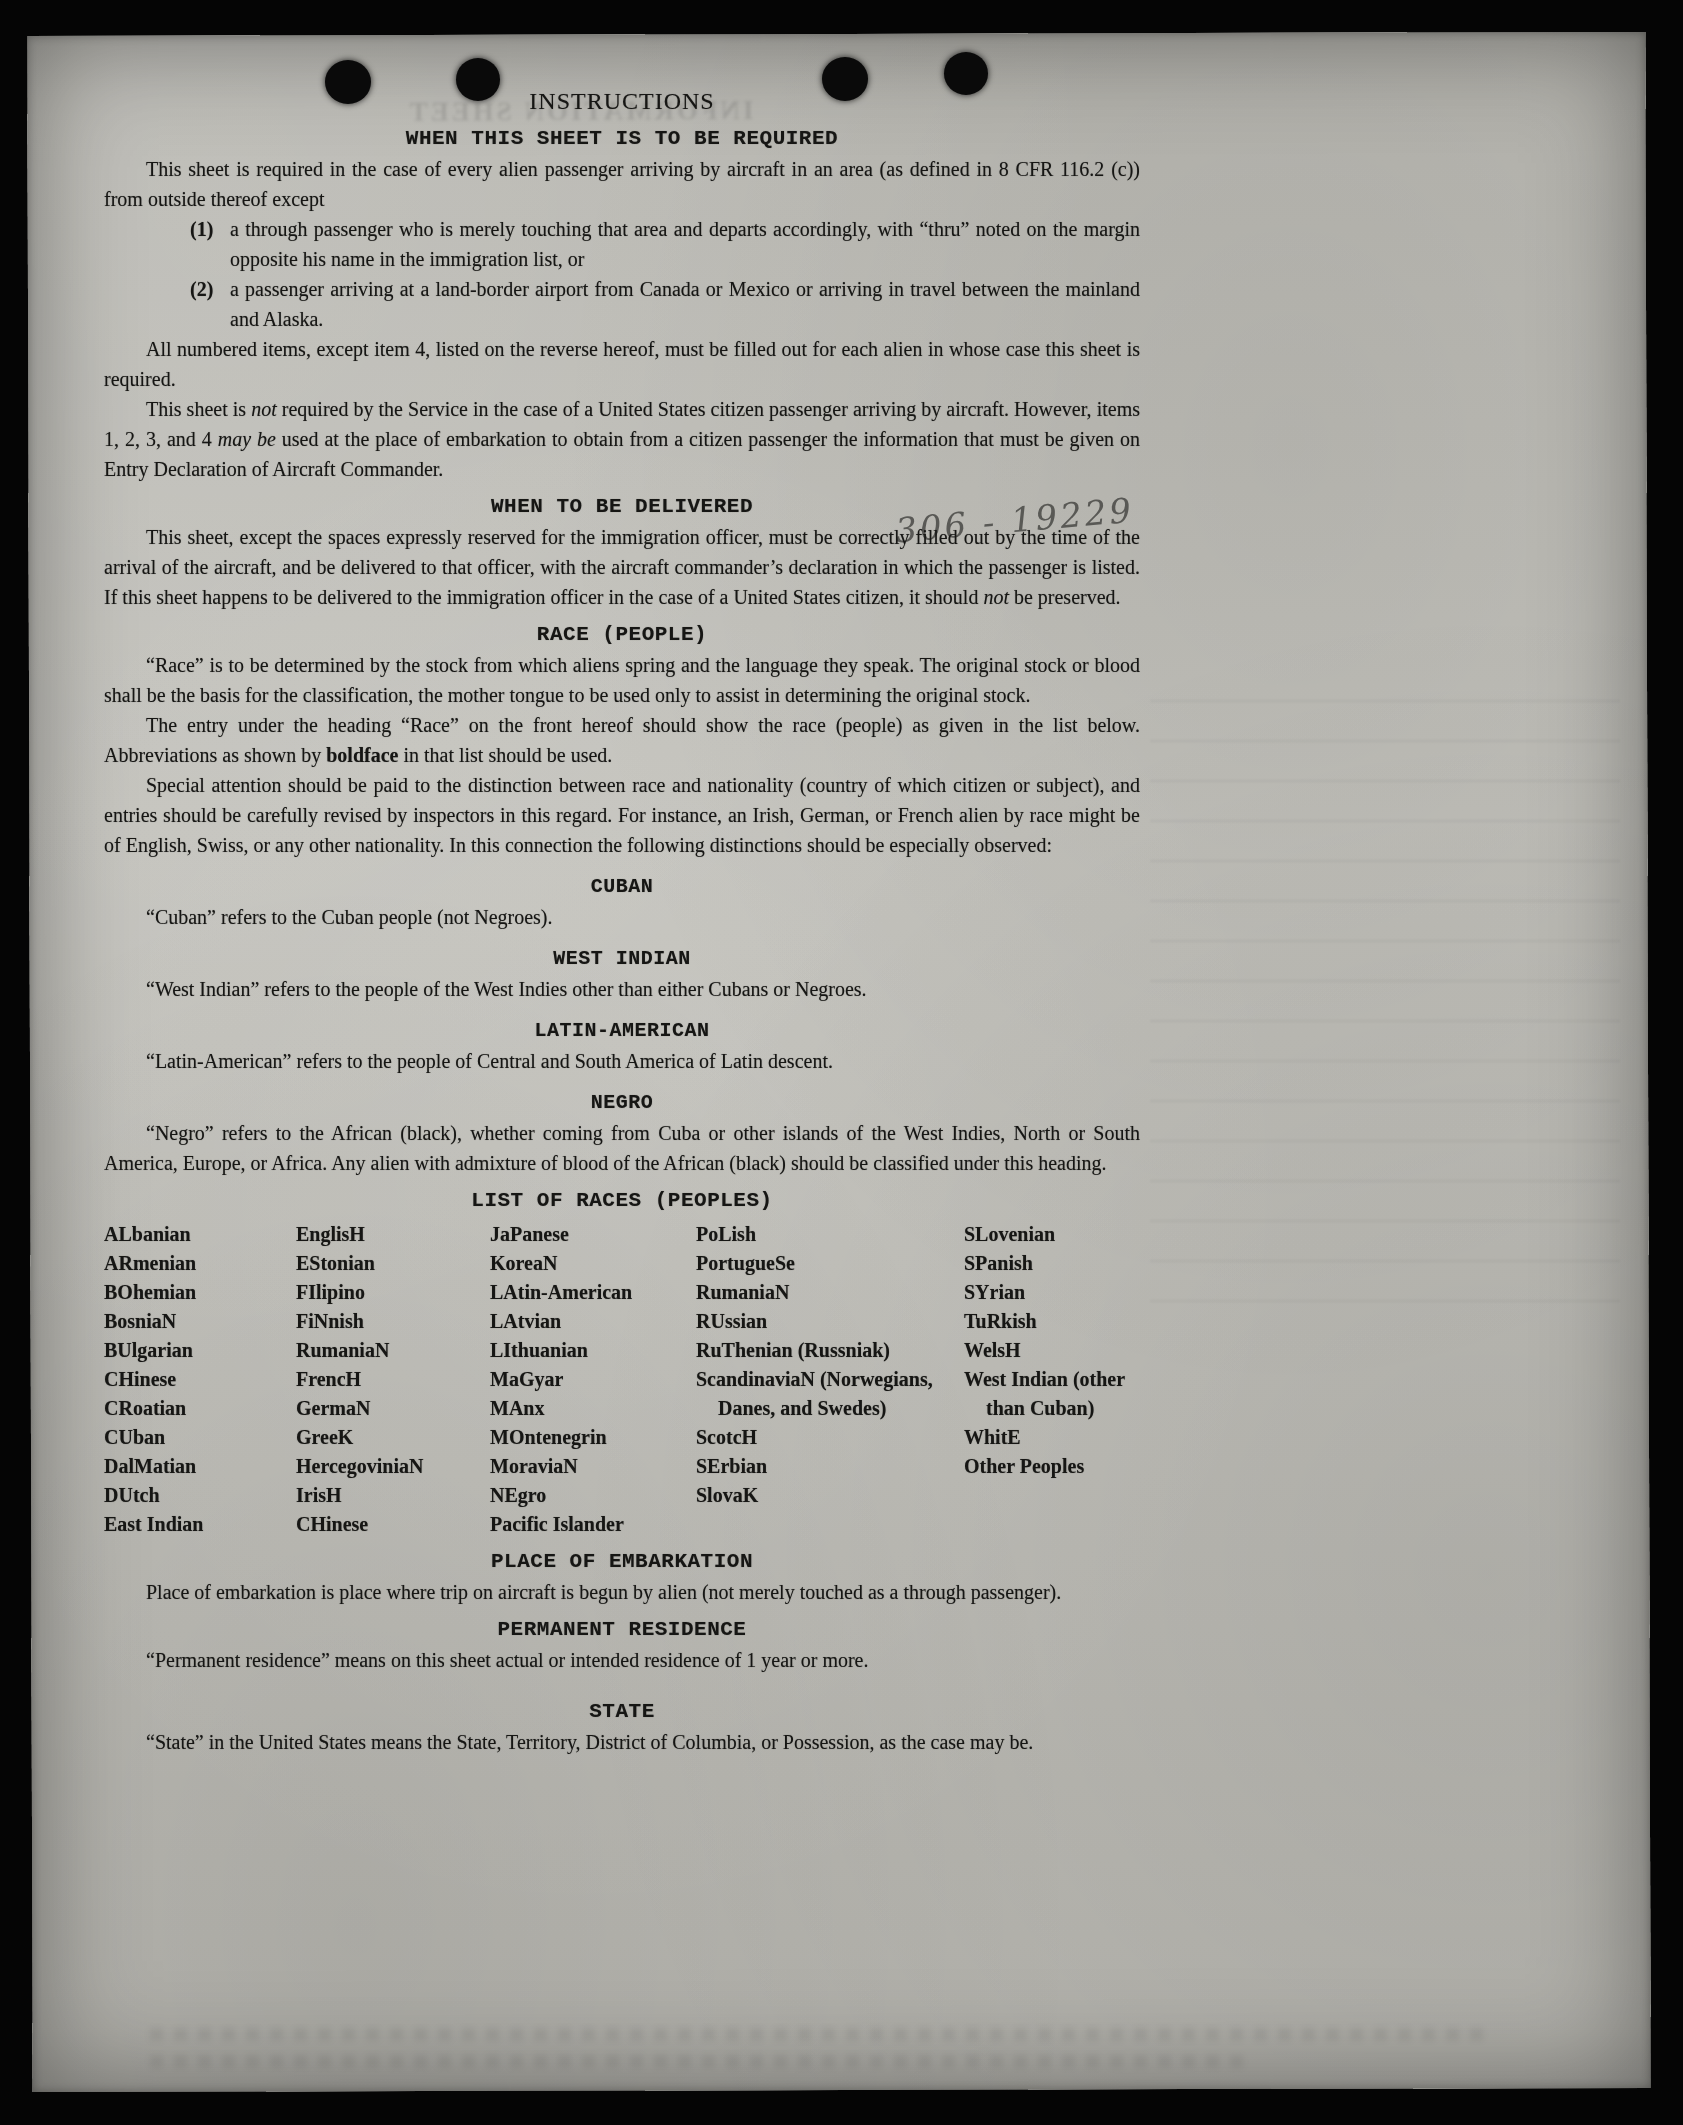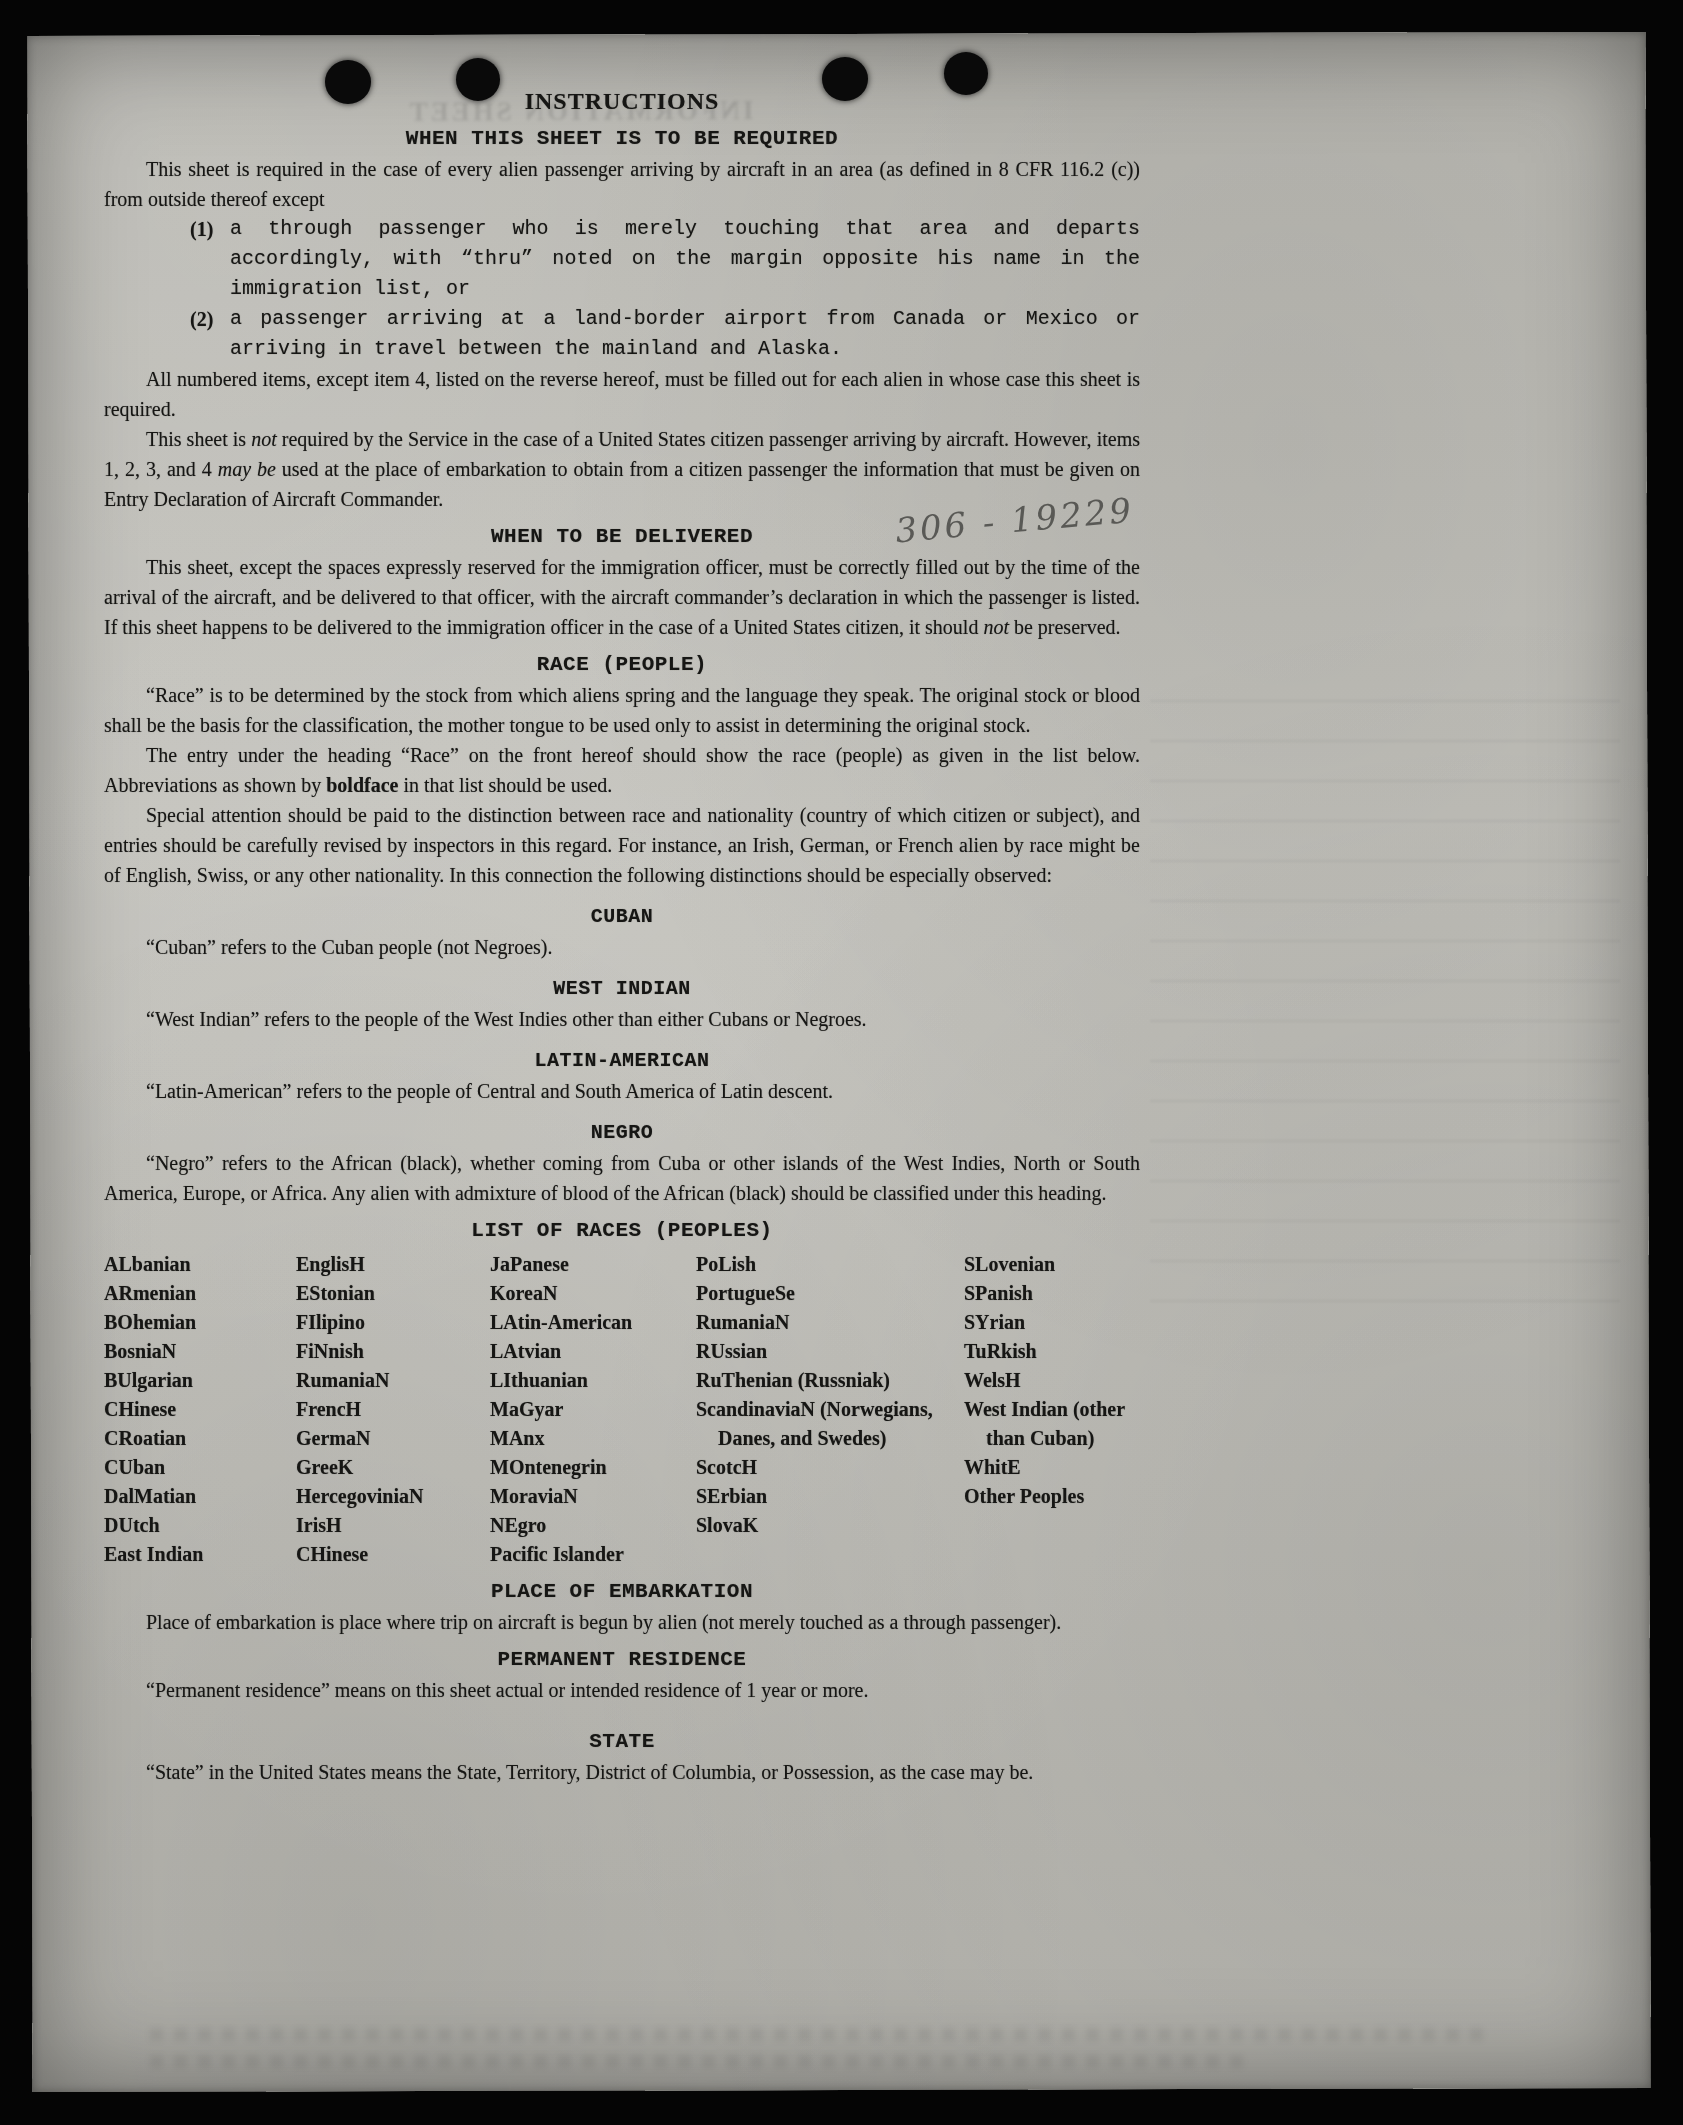--- a/index.html
+++ b/index.html
@@ -52,35 +52,35 @@
   }
   .bleed-strip.s1 { top:2028px; }
   .bleed-strip.s2 { top:2055px; width:1100px; }
 
   .content {
     position:absolute; left:104px; top:86px; width:1036px;
     color:#161614; font-size:20px; line-height:30px;
     text-shadow:0 0 1px rgba(25,25,22,.40);
   }
   .doc-title {
-    text-align:center; font-weight:bold; font-size:24px; letter-spacing:1px; margin:0;
+    text-align:center; font-weight:normal; font-size:24px; letter-spacing:1px; margin:0;
   }
   .heading {
     text-align:center; font-weight:bold; font-size:21px; letter-spacing:.5px;
     margin:8px 0 0 0;
     font-family:Liberation Mono, monospace;
   }
   .heading.small { font-size:20px; margin-top:12px; }
   .heading.state-gap { margin-top:22px; }
   .para { margin:0; text-indent:42px; text-align:justify; }
   .para .it  { font-style:italic; }
   .para .bd  { font-weight:bold; }
   .list-item { display:flex; padding-left:86px; text-align:justify; }
   .list-item .num { width:40px; flex:0 0 40px; font-weight:bold; }
-  .list-item .txt { flex:1;font-family:Liberation Mono, monospace; }
+  .list-item .txt { flex:1; }
   .race-grid { display:flex; margin-top:4px; font-weight:bold; font-size:20px; line-height:29px; }
   .race-col-1 { width:192px; } .race-col-2 { width:194px; } .race-col-3 { width:206px; }
   .race-col-4 { width:268px; } .race-col-5 { width:176px; }
   .race-item  { padding-left:22px; text-indent:-22px; }
 </style>
 </head>
 <body>
 
 <div class="screen">
   <div class="paper"></div>

